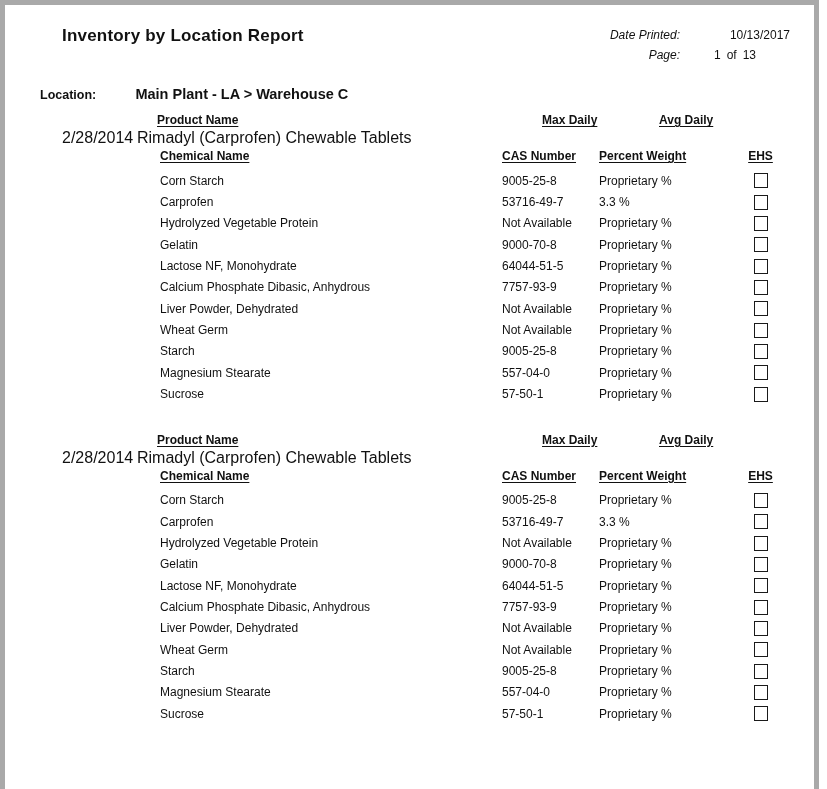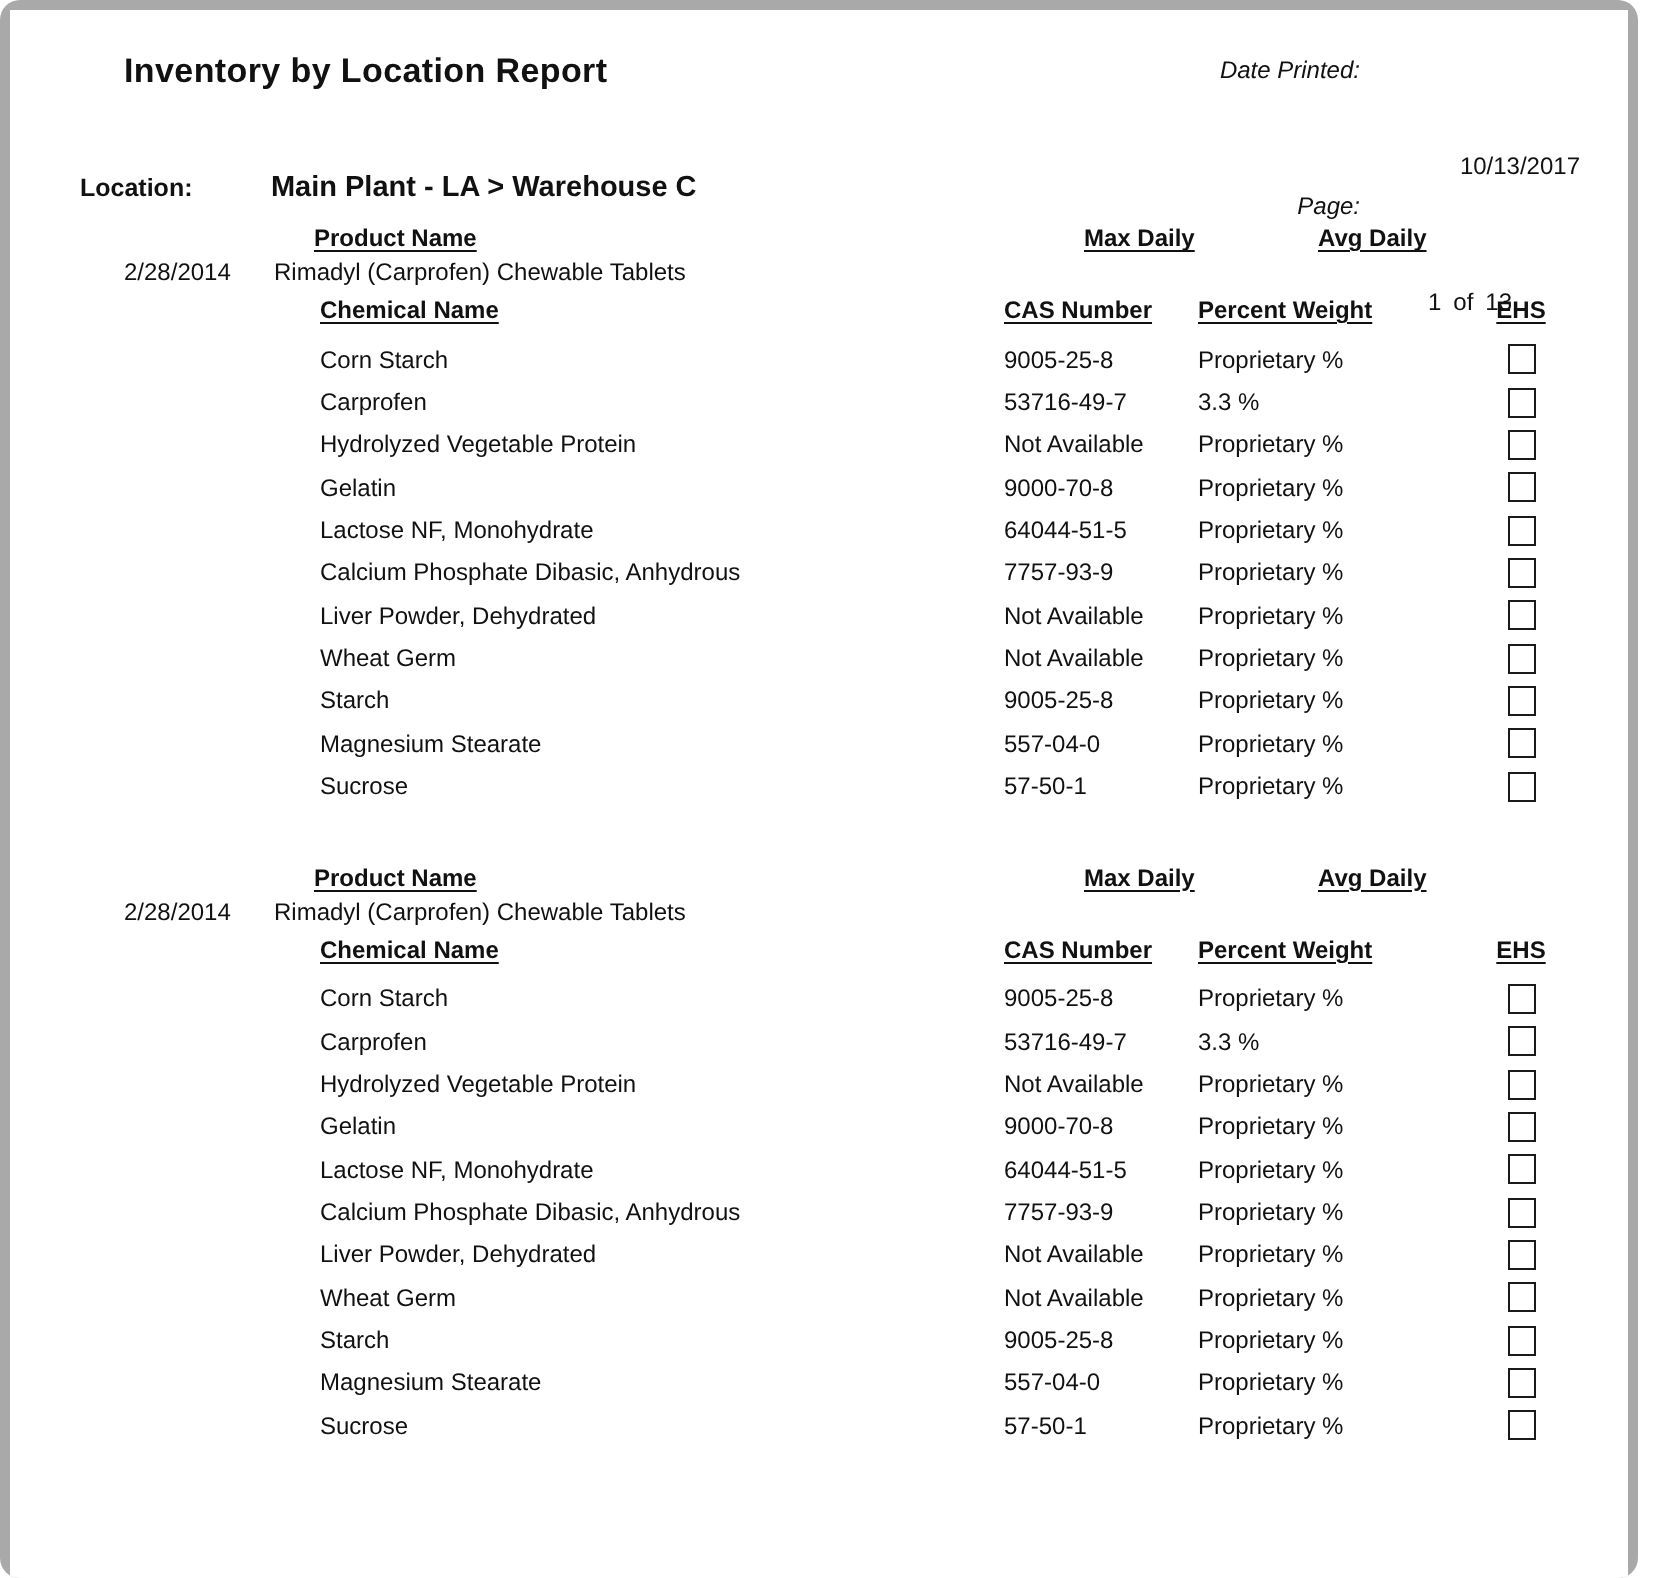--- a/index.html
+++ b/index.html
@@ -6,21 +6,20 @@
   body {
     font-family: "Liberation Sans", "DejaVu Sans", sans-serif;
     color:#111;
     background:#fff;
   }
   .frame {
     position:relative;
     width:819px; height:789px;
     background:#a9a9a9;
     overflow:hidden;
-    border-radius:10px;
   }
   .page {
     position:absolute;
     left:5px; top:5px;
     width:809px; height:784px;
     background:#ffffff;
     box-sizing:border-box;
     padding-top:21px;
     overflow:hidden;
   }
@@ -31,41 +30,41 @@
     line-height:20px;
     letter-spacing:0.2px;
   }
   .header-right {
     position:absolute;
     top:20px; right:24px;
     font-size:12px;
   }
   .hdr-row { display:flex; line-height:20px; }
   .hdr-label { display:inline-block; width:90px; text-align:right;font-style:italic; }
-  .hdr-value { display:inline-block; width:110px; text-align:right;margin-top:48px; }
+  .hdr-value { display:inline-block; width:110px; text-align:right; }
   .hdr-value.page-val { text-align:center; }
   .page-of-word { margin:0 6px; }
 
   .section { }
   .section-c { margin-top:40px; }
   .section + .section { margin-top:28px; }
 
   .loc-row { padding-left:35px; line-height:16px; font-weight:bold; }
   .loc-label { display:inline-block; width:91px; font-size:12.5px; }
   .loc-value { font-size:14.5px; }
 
   .row {
     display:grid;
     grid-template-columns:132px 365px 97px 106px 1fr;
     align-items:center;
   }
   .col-date { padding-left:57px; }
   .hdr-cell { font-weight:bold; text-decoration:underline; text-underline-offset:2px; }
   .prod-header { margin-top:10px; line-height:15px; font-size:12px;gap:20px; }
-  .prod-row { margin-top:2px; line-height:15px; font-size:12px; }
+  .prod-row { margin-top:2px; line-height:15px; font-size:16px; }
   .chem-header { margin-top:4px; line-height:15px; font-size:12px; }
   .chem-header .col-name { padding-left:23px; }
   .chem-list { margin-top:6px; }
   .chem-row { height:21.33px; font-size:12px; }
   .chem-row .col-name { padding-left:23px; }
   .col-ehs { padding-left:2px;text-align:center; }
   .checkbox {
     display:inline-block;
     width:12px; height:13px;
     border:1.5px solid #1a1a1a;

